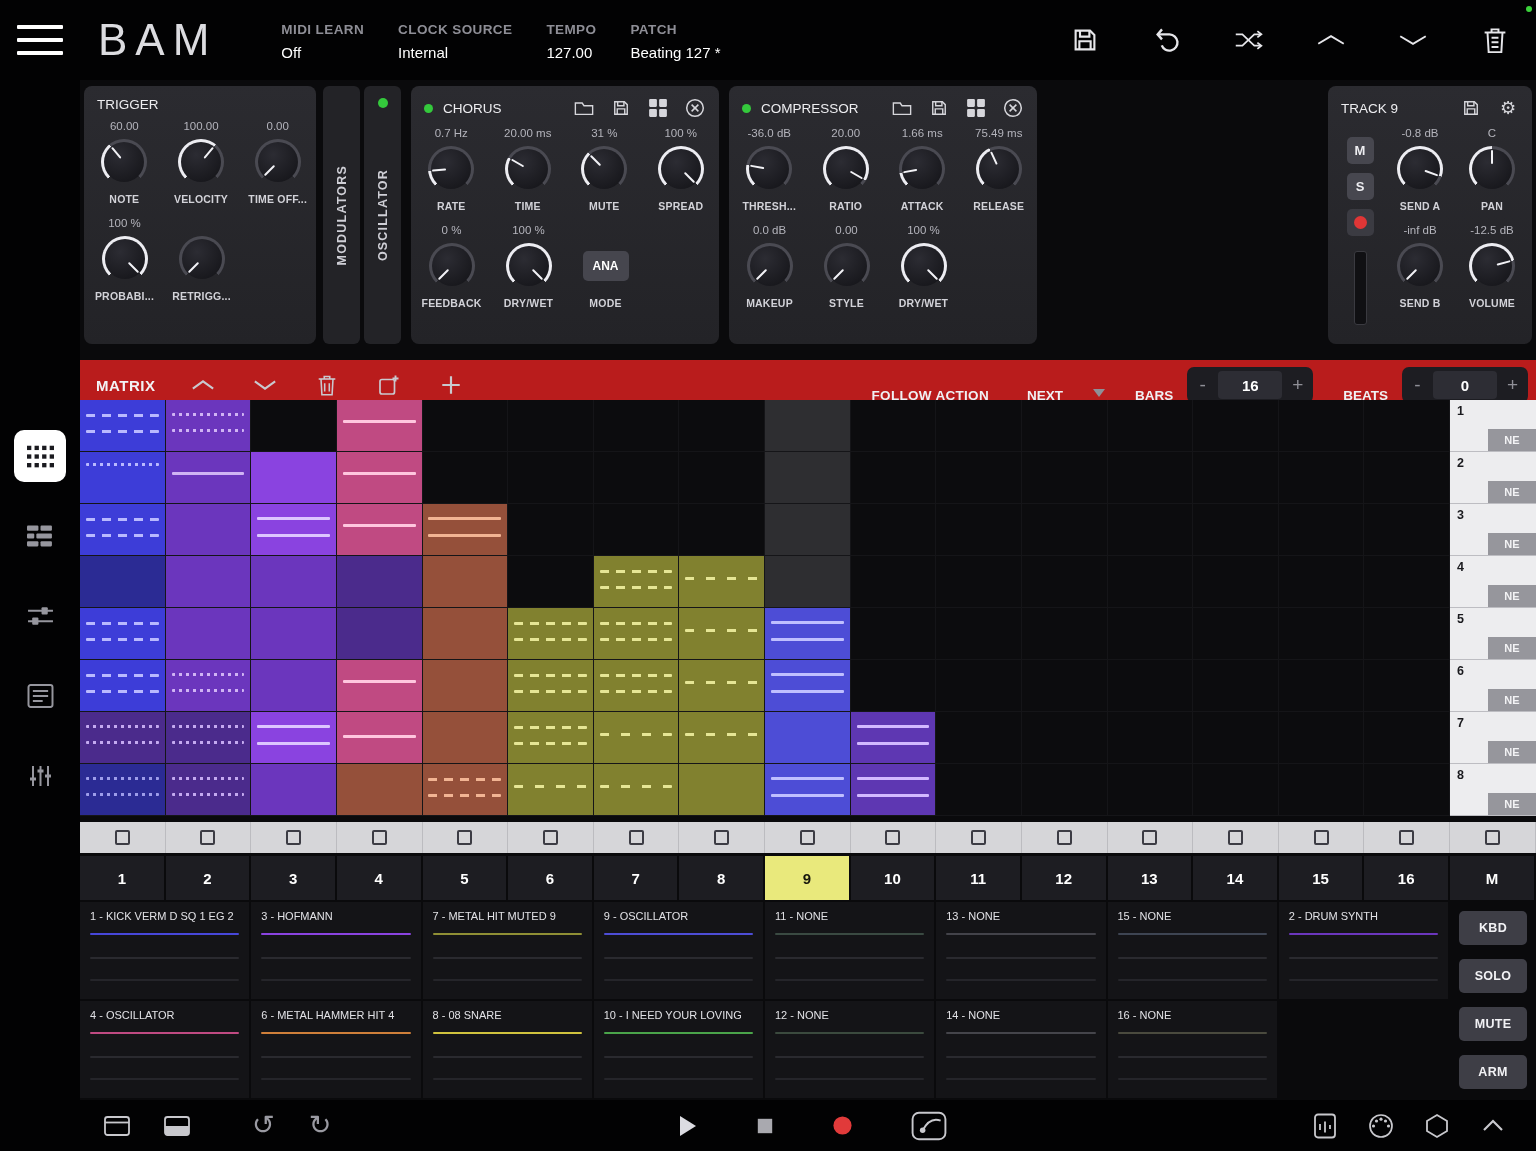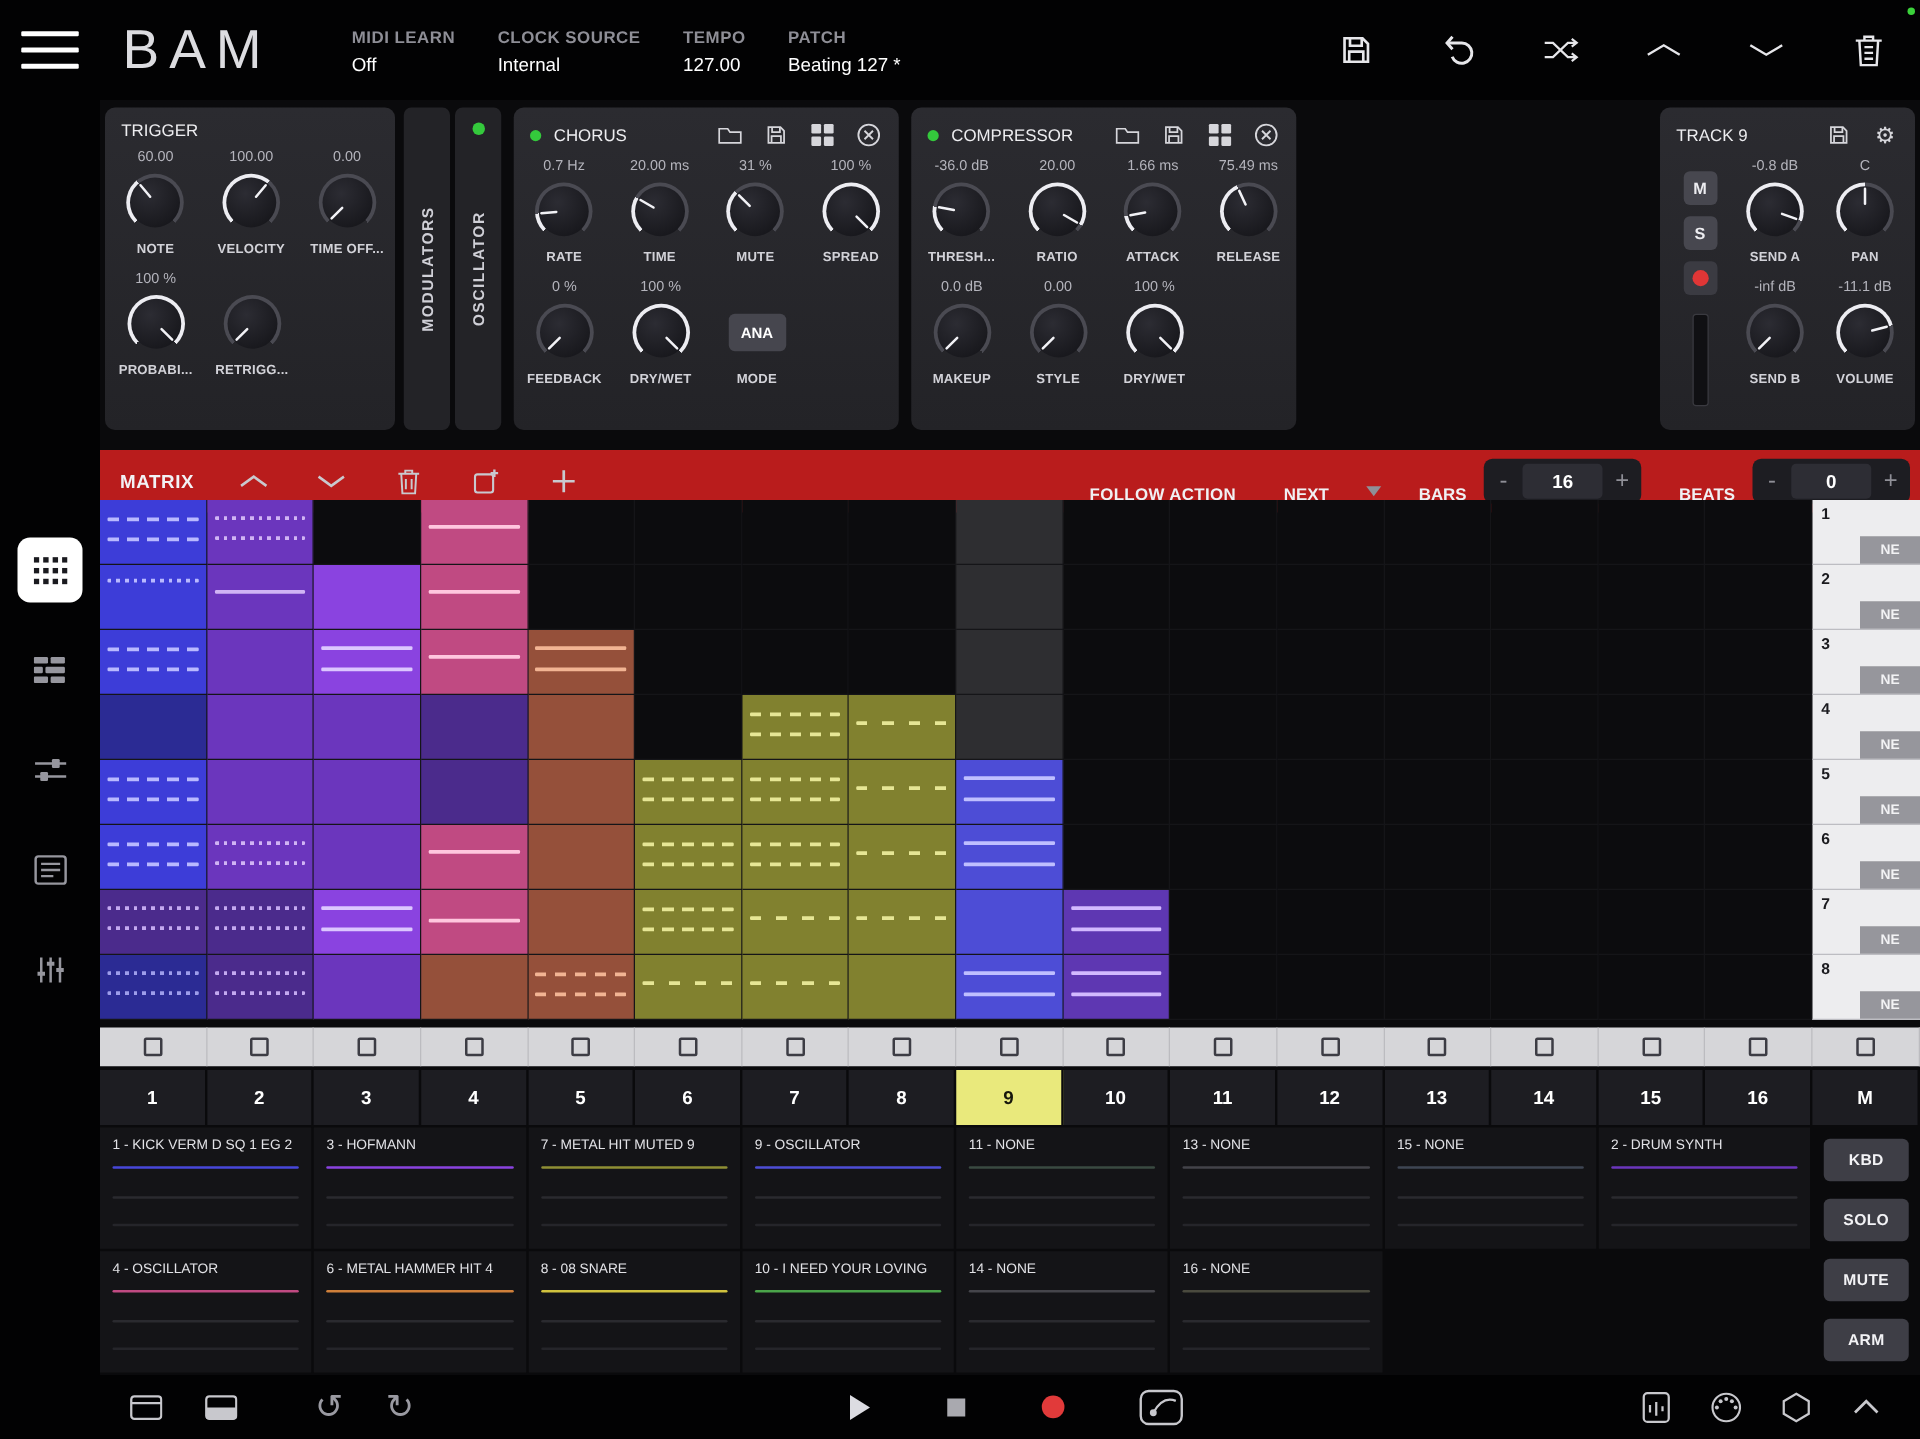--- a/index.html
+++ b/index.html
@@ -536,21 +536,21 @@
           <div class="krow krow2">
               <div class="kg">
                 <div class="kv">-inf dB</div>
                 <div class="knob" style="background: conic-gradient(from 225deg, rgb(237, 237, 242) 0deg, rgb(237, 237, 242) 0deg, rgb(74, 74, 82) 0deg, rgb(74, 74, 82) 270deg, transparent 270deg, transparent 360deg);">
                   <i class="ki"></i>
                   <i class="kn" style="transform: rotate(-135deg);"></i>
                 </div>
                 <div class="kl">SEND B</div>
               </div>
               <div class="kg">
-                <div class="kv">-11.1 dB</div>
+                <div class="kv">-12.5 dB</div>
                 <div class="knob" style="background: conic-gradient(from 225deg, rgb(237, 237, 242) 0deg, rgb(237, 237, 242) 210deg, rgb(74, 74, 82) 210deg, rgb(74, 74, 82) 270deg, transparent 270deg, transparent 360deg);">
                   <i class="ki"></i>
                   <i class="kn" style="transform: rotate(75deg);"></i>
                 </div>
                 <div class="kl">VOLUME</div>
               </div>
             </div>
         </div>
       </div>
     </section>
@@ -1017,20 +1017,26 @@
             <i class="tline dim"></i>
             <i class="tline dim2"></i>
           </div>
           <div class="tcell">
             <div class="tname">10 - I NEED YOUR LOVING</div>
             <i class="tline l1" style="background: rgb(74, 164, 74);"></i>
             <i class="tline dim"></i>
             <i class="tline dim2"></i>
           </div>
           <div class="tcell">
+            <div class="tname">12 - NONE</div>
+            <i class="tline l1" style="background: rgb(59, 74, 62);"></i>
+            <i class="tline dim"></i>
+            <i class="tline dim2"></i>
+          </div>
+          <div class="tcell">
             <div class="tname">14 - NONE</div>
             <i class="tline l1" style="background: rgb(69, 69, 75);"></i>
             <i class="tline dim"></i>
             <i class="tline dim2"></i>
           </div>
           <div class="tcell">
             <div class="tname">16 - NONE</div>
             <i class="tline l1" style="background: rgb(74, 74, 62);"></i>
             <i class="tline dim"></i>
             <i class="tline dim2"></i>

